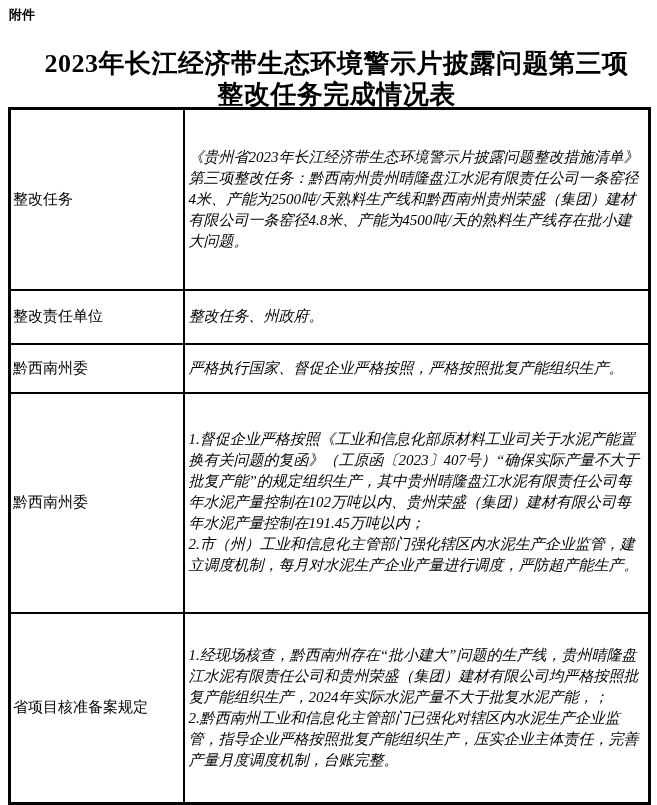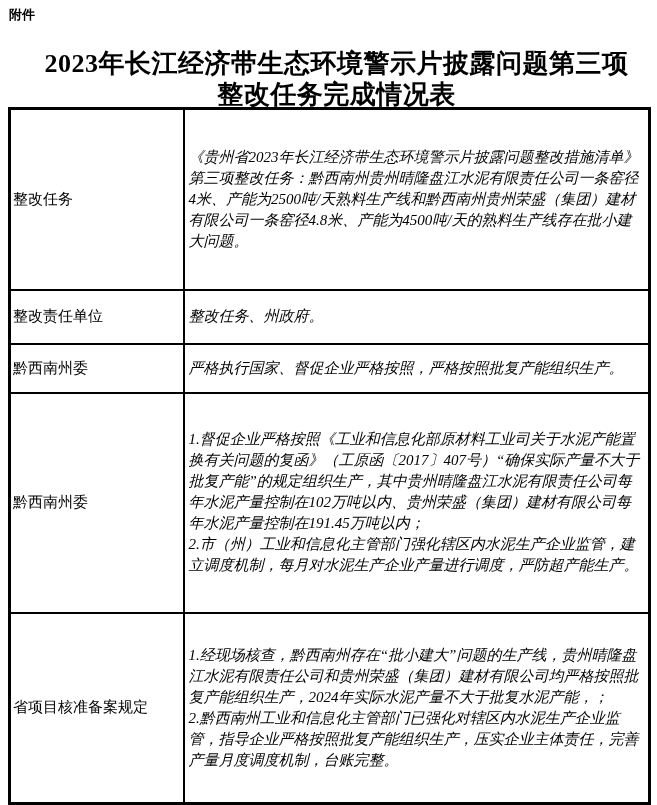--- a/index.html
+++ b/index.html
@@ -86,21 +86,21 @@
     <tr class="row-1">
       <td class="label-cell">整改责任单位</td>
       <td class="content-cell">整改任务、州政府。</td>
     </tr>
     <tr class="row-2">
       <td class="label-cell">黔西南州委</td>
       <td class="content-cell">严格执行国家、督促企业严格按照，严格按照批复产能组织生产。</td>
     </tr>
     <tr class="row-3">
       <td class="label-cell">黔西南州委</td>
-      <td class="content-cell">1.督促企业严格按照《工业和信息化部原材料工业司关于水泥产能置换有关问题的复函》（工原函〔2017〕407号）“确保实际产量不大于批复产能”的规定组织生产，其中贵州晴隆盘江水泥有限责任公司每年水泥产量控制在102万吨以内、贵州荣盛（集团）建材有限公司每年水泥产量控制在191.45万吨以内；
+      <td class="content-cell">1.督促企业严格按照《工业和信息化部原材料工业司关于水泥产能置换有关问题的复函》（工原函〔2023〕407号）“确保实际产量不大于批复产能”的规定组织生产，其中贵州晴隆盘江水泥有限责任公司每年水泥产量控制在102万吨以内、贵州荣盛（集团）建材有限公司每年水泥产量控制在191.45万吨以内；
 2.市（州）工业和信息化主管部门强化辖区内水泥生产企业监管，建立调度机制，每月对水泥生产企业产量进行调度，严防超产能生产。</td>
     </tr>
     <tr class="row-4">
       <td class="label-cell">省项目核准备案规定</td>
       <td class="content-cell">1.经现场核查，黔西南州存在“批小建大”问题的生产线，贵州晴隆盘江水泥有限责任公司和贵州荣盛（集团）建材有限公司均严格按照批复产能组织生产，2024年实际水泥产量不大于批复水泥产能，；
 2.黔西南州工业和信息化主管部门已强化对辖区内水泥生产企业监管，指导企业严格按照批复产能组织生产，压实企业主体责任，完善产量月度调度机制，台账完整。</td>
     </tr>
   </tbody>
 </table>
 

